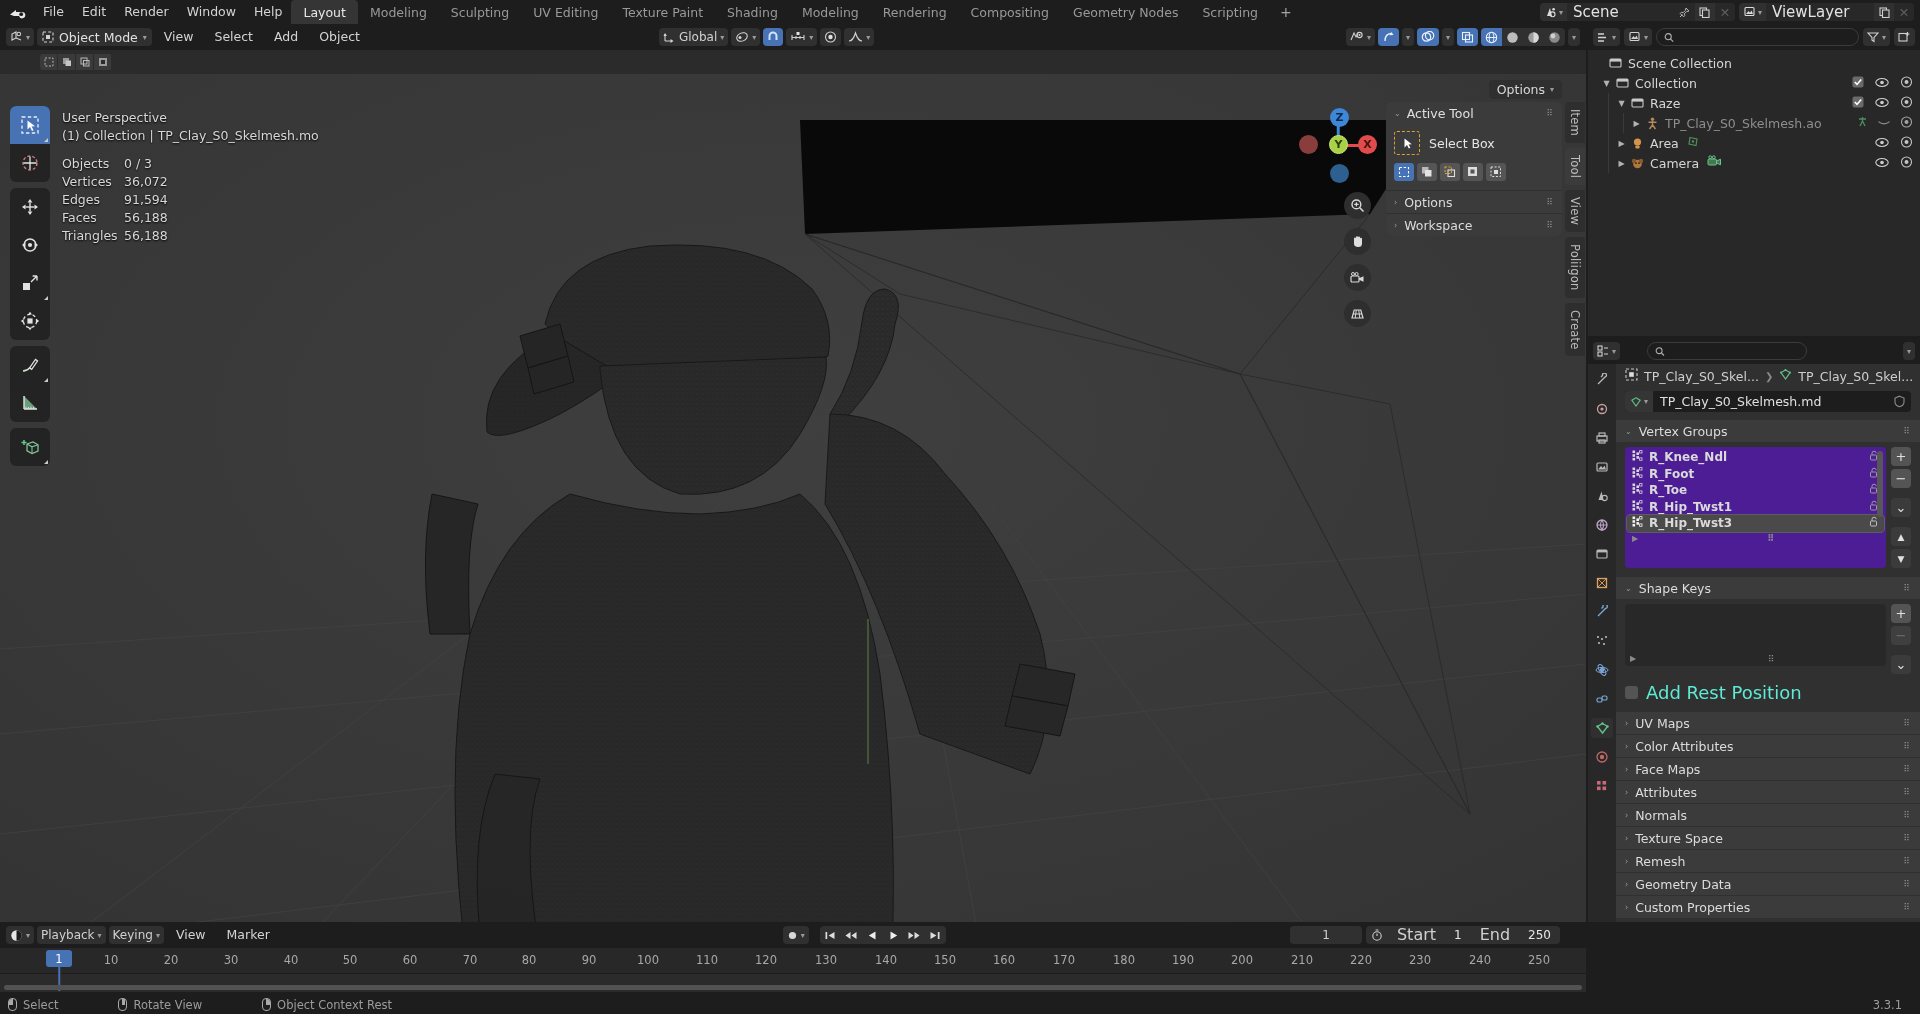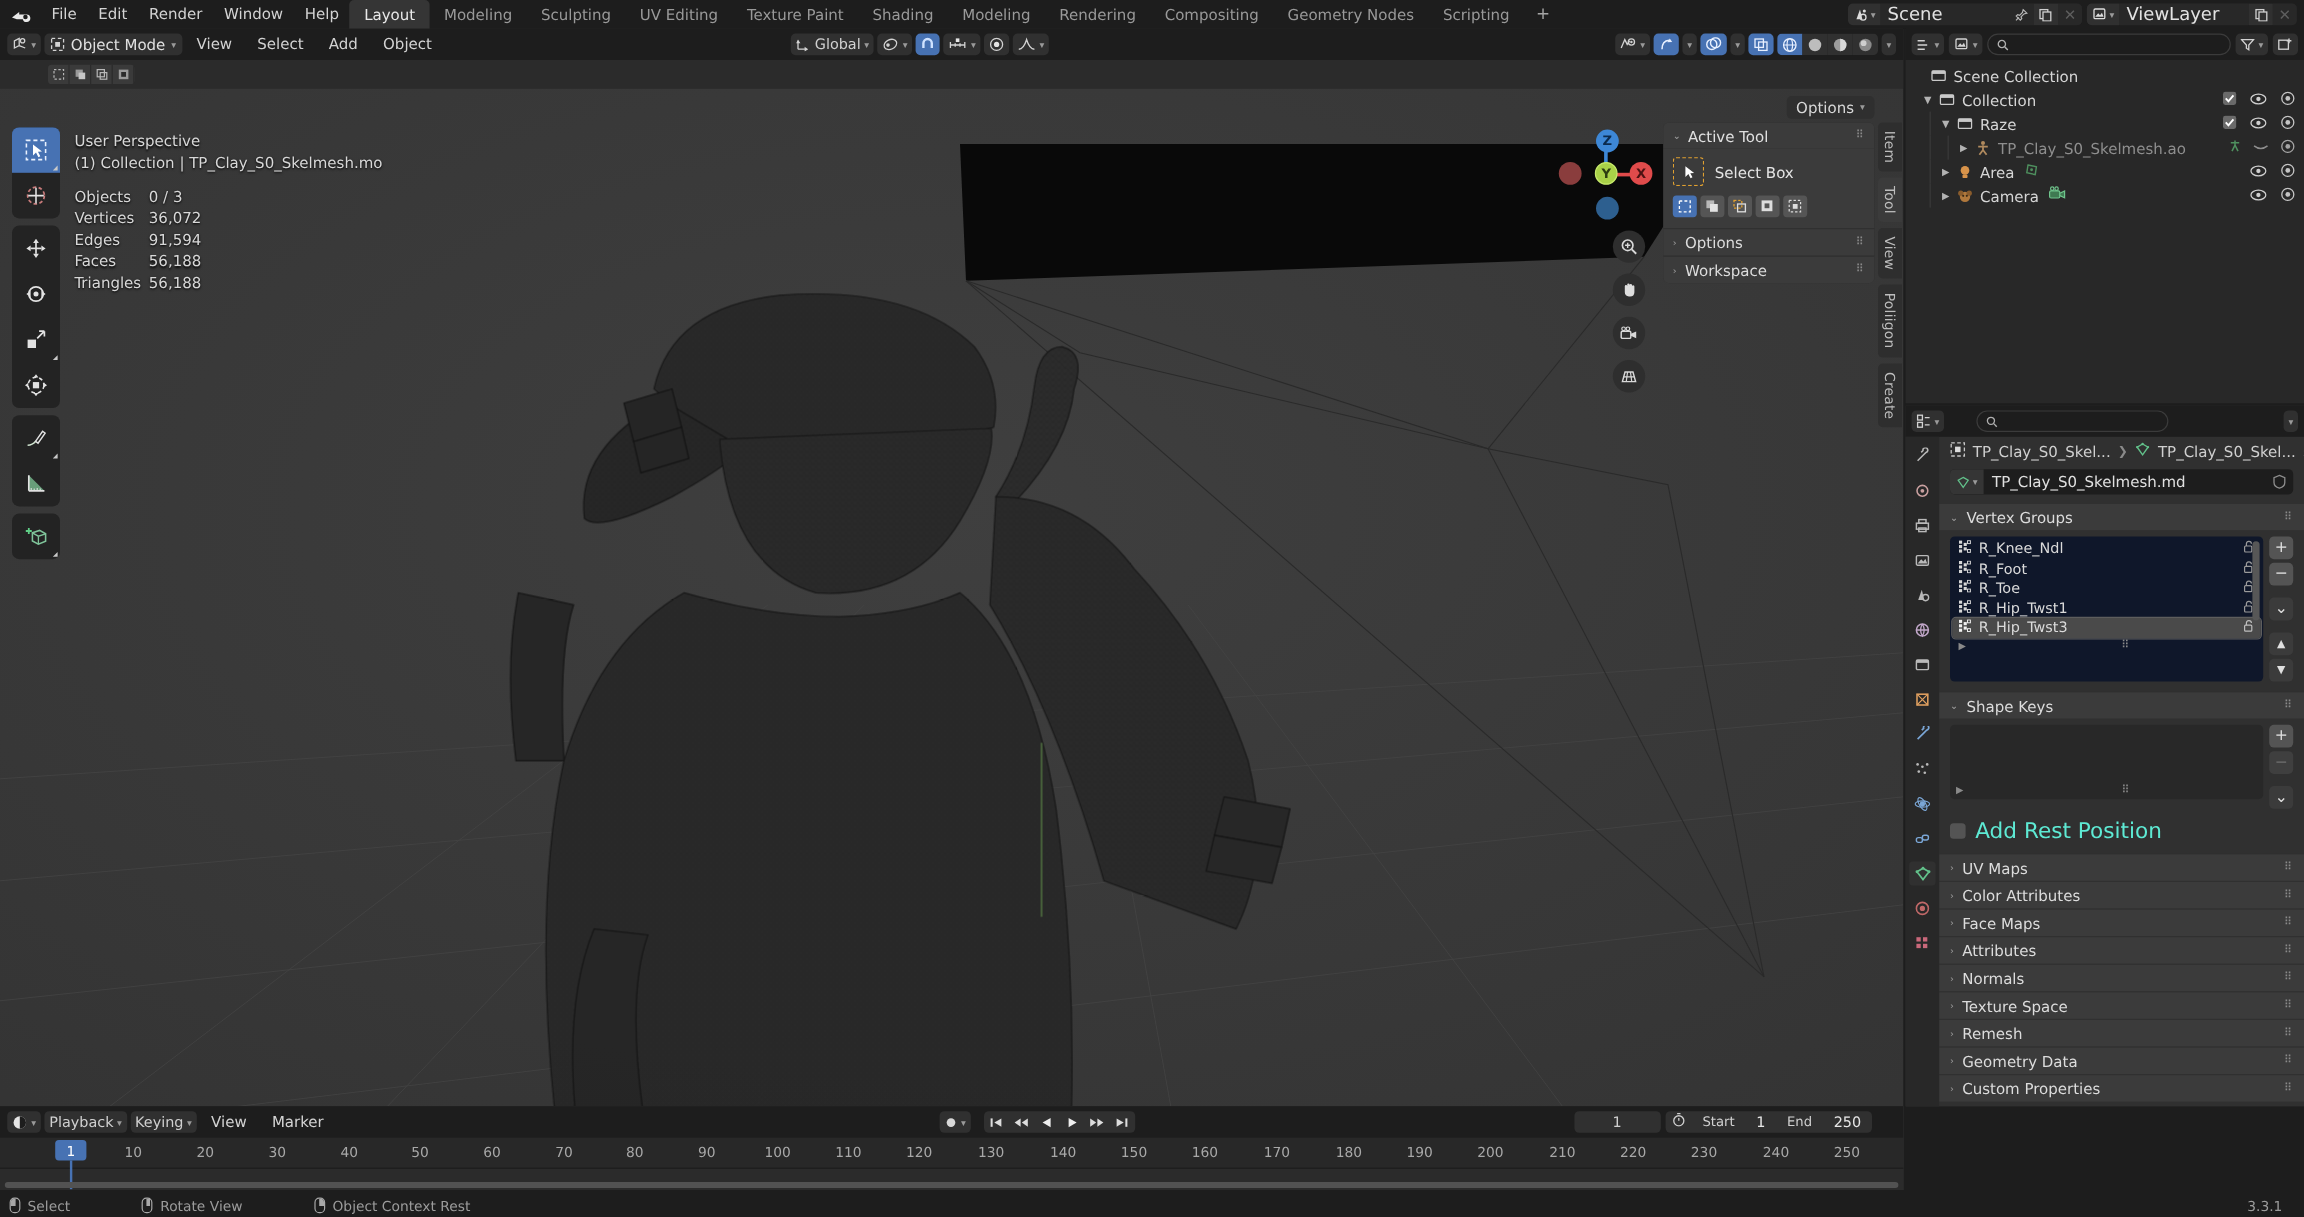--- a/index.html
+++ b/index.html
@@ -128,21 +128,21 @@
   .namefield .pre{width:28px;height:21px;background:#353535;display:flex;align-items:center;justify-content:center;gap:2px;}
   .namefield .val{flex:1;padding-left:7px;font-size:12.5px;color:#e0e0e0;}
   .namefield .post{width:24px;height:21px;display:flex;align-items:center;justify-content:center;color:#8d8d8d;}
 
   .psect{margin:0 0 1px 0;}
   .psect-head{height:22px;background:#3b3b3b;display:flex;align-items:center;padding:0 9px;gap:7px;font-size:12.5px;color:#dcdcdc;}
   .psect-head .grip{margin-left:auto;color:#8a8a8a;font-size:9px;letter-spacing:1px;}
   .psect-body{background:#303030;padding:5px 9px 8px 9px;}
 
   .vglist{display:flex;gap:5px;}
-  .vgbox{flex:1;background:#0f172a;border-radius:4px;padding:2px;position:relative;}
+  .vgbox{flex:1;background:#4c1d95;border-radius:4px;padding:2px;position:relative;font-weight:bold;}
   .vgrow{height:16.5px;display:flex;align-items:center;padding:0 5px;gap:6px;font-size:12px;color:#dadada;border-radius:3px;}
   .vgrow.sel{background:#4a4a4a;outline:1px solid #5d5d5d;}
   .vgrow .lock{margin-left:auto;color:#9a9a9a;}
   .vgscroll{position:absolute;right:3px;top:4px;width:6px;height:66px;background:#575757;border-radius:3px;}
   .vgfoot{height:13px;display:flex;align-items:center;padding:0 5px;}
   .vgfoot .dots{margin-left:auto;margin-right:42%;color:#8a8a8a;font-size:9px;letter-spacing:1px;}
   .vgbtns{display:flex;flex-direction:column;gap:3px;width:20px;}
   .vgb{width:20px;height:19px;background:#545454;border-radius:4px;display:flex;align-items:center;justify-content:center;color:#e0e0e0;font-size:13px;}
   .vgb.dark{background:#3b3b3b;}
   .vgb.sp{margin-top:7px;}
@@ -153,21 +153,21 @@
   .chkrow{display:flex;align-items:center;gap:8px;margin-top:8px;font-size:18px;color:#5eead4;}
   .chk{width:13px;height:13px;background:#545454;border-radius:3px;}
 
   
   .timeline{position:absolute;left:0;top:922px;width:1586px;height:70px;background:#282828;}
   .tl-header{height:26px;background:#1d1d1d;display:flex;align-items:center;padding:0 6px;gap:3px;}
   .tl-playbtns{display:flex;height:18px;border-radius:4px;overflow:hidden;background:#303030;margin-left:8px;}
   .tl-playbtns > div{width:21px;height:18px;display:flex;align-items:center;justify-content:center;color:#d8d8d8;font-size:10px;}
   .frame-field{width:72px;height:18px;background:#303030;border-radius:4px;display:flex;align-items:center;justify-content:center;font-size:12px;color:#cfcfcf;}
   .se-group{display:flex;align-items:center;height:18px;background:#303030;border-radius:4px;overflow:hidden;}
-  .se-group .cell{padding:0 9px;height:18px;line-height:18px;font-size:11px;color:#d0d0d0;}
+  .se-group .cell{padding:0 9px;height:18px;line-height:18px;font-size:16px;color:#d0d0d0;}
   .se-group .num{padding:0 9px;height:18px;line-height:18px;font-size:12px;color:#e6e6e6;}
   .tl-ruler{height:26px;position:relative;border-bottom:1px solid #1d1d1d;}
   .tk{position:absolute;top:5px;font-size:11.5px;color:#a8a8a8;transform:translateX(-50%);}
   .playhead{position:absolute;top:2px;width:26px;height:17px;background:#4772b3;border-radius:3px;display:flex;align-items:center;justify-content:center;font-size:11.5px;color:#fff;transform:translateX(-50%);}
   .phline{position:absolute;top:19px;bottom:-18px;width:1.5px;background:#4772b3;transform:translateX(-50%);}
   .tl-track{height:18px;background:#2b2b2b;}
   .tl-scrollbar{position:absolute;left:4px;right:4px;bottom:2px;height:5px;background:#525252;border-radius:3px;}
 
   
   .statusbar{position:absolute;left:0;top:995px;width:1920px;height:19px;background:#1d1d1d;display:flex;align-items:center;padding:0 8px;}

